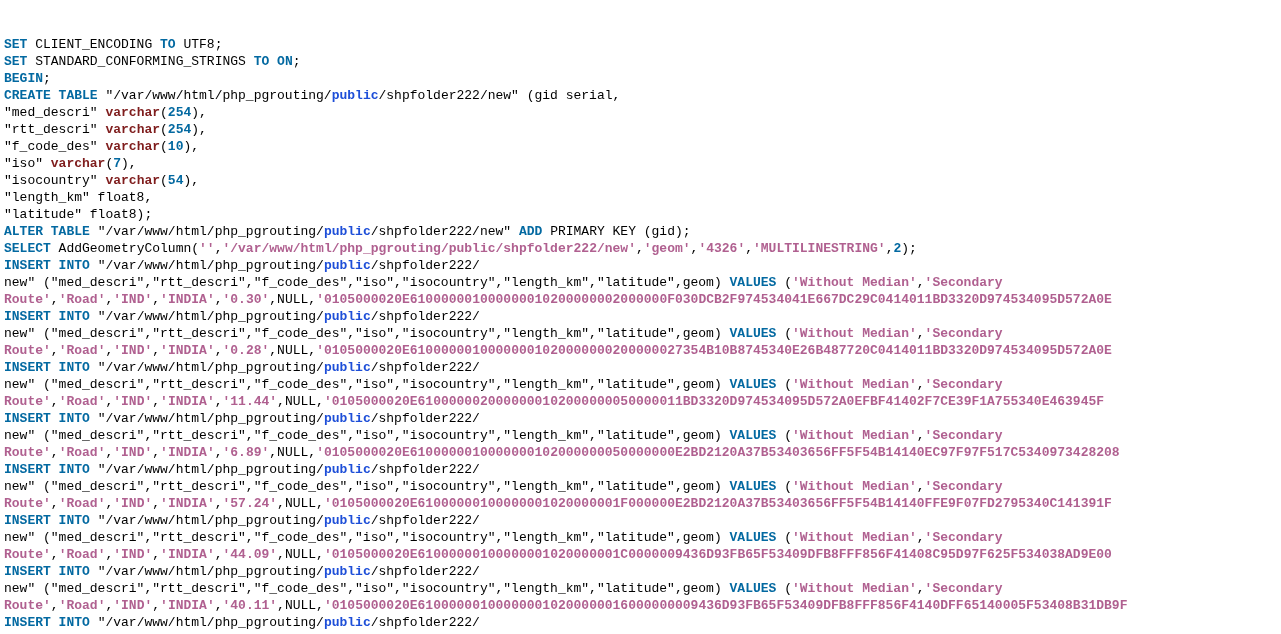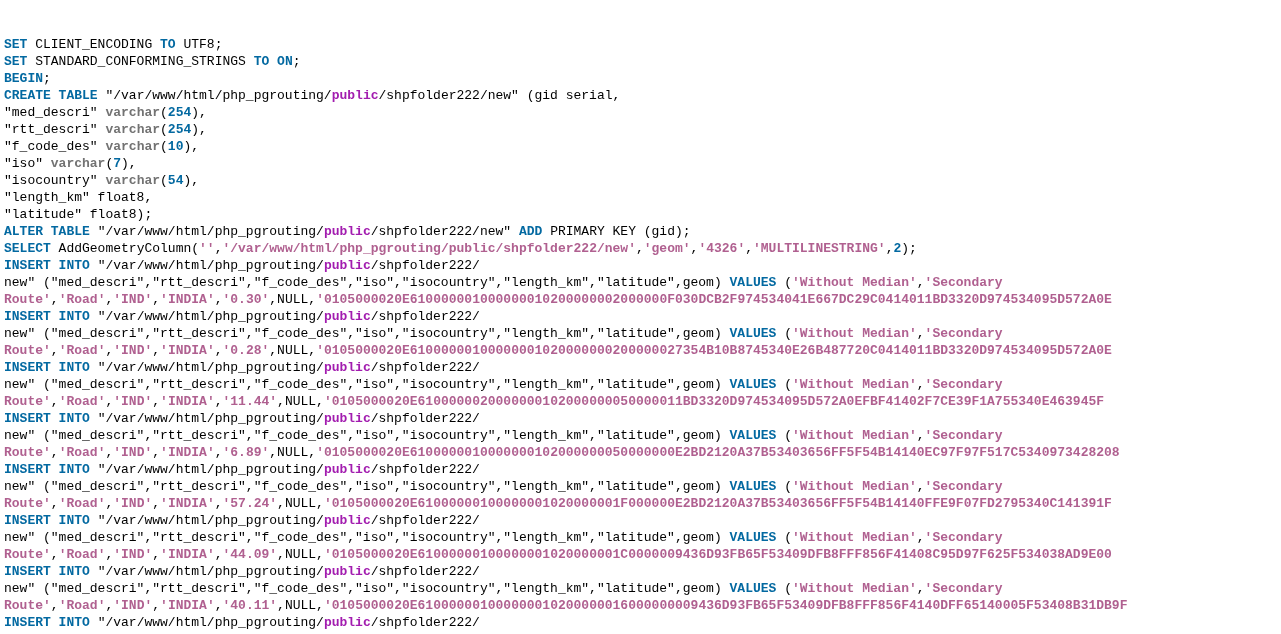--- a/index.html
+++ b/index.html
@@ -10,20 +10,20 @@
     line-height: 17px;
     color: #000;
     background: #fff;
     white-space: pre;
     width: 1281px;
     overflow: hidden;
   }
   .kw-red { color: #0369a1; font-weight: bold; }
   .num { color: #0369a1; font-weight: bold; }
   .str { color: #b06090; font-weight: bold; }
-  .public { color: #a21caf; font-weight: bold; }
-  .varchar { color: #737373; font-weight: bold; font-family: Liberation Mono, monospace; }
+  .public { color: #1d4ed8; font-weight: bold; }
+  .varchar { color: #7f1d1d; font-weight: bold; font-family: Liberation Mono, monospace; }
 </style>
 </head>
 <body>
 
 <div id="code"><div><span class="kw-red">SET</span><span> CLIENT_ENCODING </span><span class="kw-red">TO</span><span> UTF8;</span></div><div><span class="kw-red">SET</span><span> STANDARD_CONFORMING_STRINGS </span><span class="kw-red">TO</span><span> </span><span class="kw-red">ON</span><span>;</span></div><div><span class="kw-red">BEGIN</span><span>;</span></div><div><span class="kw-red">CREATE TABLE</span><span> "/var/www/html/php_pgrouting/</span><span class="public">public</span><span>/shpfolder222/new" (gid serial,</span></div><div><span>"med_descri" </span><span class="varchar">varchar</span><span>(</span><span class="num">254</span><span>),</span></div><div><span>"rtt_descri" </span><span class="varchar">varchar</span><span>(</span><span class="num">254</span><span>),</span></div><div><span>"f_code_des" </span><span class="varchar">varchar</span><span>(</span><span class="num">10</span><span>),</span></div><div><span>"iso" </span><span class="varchar">varchar</span><span>(</span><span class="num">7</span><span>),</span></div><div><span>"isocountry" </span><span class="varchar">varchar</span><span>(</span><span class="num">54</span><span>),</span></div><div><span>"length_km" float8,</span></div><div><span>"latitude" float8);</span></div><div><span class="kw-red">ALTER TABLE</span><span> "/var/www/html/php_pgrouting/</span><span class="public">public</span><span>/shpfolder222/new" </span><span class="kw-red">ADD</span><span> PRIMARY KEY (gid);</span></div><div><span class="kw-red">SELECT</span><span> AddGeometryColumn(</span><span class="str">''</span><span>,</span><span class="str">'/var/www/html/php_pgrouting/public/shpfolder222/new'</span><span>,</span><span class="str">'geom'</span><span>,</span><span class="str">'4326'</span><span>,</span><span class="str">'MULTILINESTRING'</span><span>,</span><span class="num">2</span><span>);</span></div><div><span class="kw-red">INSERT INTO</span><span> "/var/www/html/php_pgrouting/</span><span class="public">public</span><span>/shpfolder222/</span></div><div><span>new" ("med_descri","rtt_descri","f_code_des","iso","isocountry","length_km","latitude",geom) </span><span class="kw-red">VALUES</span><span> (</span><span class="str">'Without Median'</span><span>,</span><span class="str">'Secondary </span></div><div><span class="str">Route'</span><span>,</span><span class="str">'Road'</span><span>,</span><span class="str">'IND'</span><span>,</span><span class="str">'INDIA'</span><span>,</span><span class="str">'0.30'</span><span>,NULL,</span><span class="str">'0105000020E610000001000000010200000002000000F030DCB2F974534041E667DC29C0414011BD3320D974534095D572A0E</span></div><div><span class="kw-red">INSERT INTO</span><span> "/var/www/html/php_pgrouting/</span><span class="public">public</span><span>/shpfolder222/</span></div><div><span>new" ("med_descri","rtt_descri","f_code_des","iso","isocountry","length_km","latitude",geom) </span><span class="kw-red">VALUES</span><span> (</span><span class="str">'Without Median'</span><span>,</span><span class="str">'Secondary </span></div><div><span class="str">Route'</span><span>,</span><span class="str">'Road'</span><span>,</span><span class="str">'IND'</span><span>,</span><span class="str">'INDIA'</span><span>,</span><span class="str">'0.28'</span><span>,NULL,</span><span class="str">'0105000020E61000000100000001020000000200000027354B10B8745340E26B487720C0414011BD3320D974534095D572A0E</span></div><div><span class="kw-red">INSERT INTO</span><span> "/var/www/html/php_pgrouting/</span><span class="public">public</span><span>/shpfolder222/</span></div><div><span>new" ("med_descri","rtt_descri","f_code_des","iso","isocountry","length_km","latitude",geom) </span><span class="kw-red">VALUES</span><span> (</span><span class="str">'Without Median'</span><span>,</span><span class="str">'Secondary </span></div><div><span class="str">Route'</span><span>,</span><span class="str">'Road'</span><span>,</span><span class="str">'IND'</span><span>,</span><span class="str">'INDIA'</span><span>,</span><span class="str">'11.44'</span><span>,NULL,</span><span class="str">'0105000020E6100000020000000102000000050000011BD3320D974534095D572A0EFBF41402F7CE39F1A755340E463945F</span></div><div><span class="kw-red">INSERT INTO</span><span> "/var/www/html/php_pgrouting/</span><span class="public">public</span><span>/shpfolder222/</span></div><div><span>new" ("med_descri","rtt_descri","f_code_des","iso","isocountry","length_km","latitude",geom) </span><span class="kw-red">VALUES</span><span> (</span><span class="str">'Without Median'</span><span>,</span><span class="str">'Secondary </span></div><div><span class="str">Route'</span><span>,</span><span class="str">'Road'</span><span>,</span><span class="str">'IND'</span><span>,</span><span class="str">'INDIA'</span><span>,</span><span class="str">'6.89'</span><span>,NULL,</span><span class="str">'0105000020E6100000010000000102000000050000000E2BD2120A37B53403656FF5F54B14140EC97F97F517C5340973428208</span></div><div><span class="kw-red">INSERT INTO</span><span> "/var/www/html/php_pgrouting/</span><span class="public">public</span><span>/shpfolder222/</span></div><div><span>new" ("med_descri","rtt_descri","f_code_des","iso","isocountry","length_km","latitude",geom) </span><span class="kw-red">VALUES</span><span> (</span><span class="str">'Without Median'</span><span>,</span><span class="str">'Secondary </span></div><div><span class="str">Route'</span><span>,</span><span class="str">'Road'</span><span>,</span><span class="str">'IND'</span><span>,</span><span class="str">'INDIA'</span><span>,</span><span class="str">'57.24'</span><span>,NULL,</span><span class="str">'0105000020E61000000100000001020000001F000000E2BD2120A37B53403656FF5F54B14140FFE9F07FD2795340C141391F</span></div><div><span class="kw-red">INSERT INTO</span><span> "/var/www/html/php_pgrouting/</span><span class="public">public</span><span>/shpfolder222/</span></div><div><span>new" ("med_descri","rtt_descri","f_code_des","iso","isocountry","length_km","latitude",geom) </span><span class="kw-red">VALUES</span><span> (</span><span class="str">'Without Median'</span><span>,</span><span class="str">'Secondary </span></div><div><span class="str">Route'</span><span>,</span><span class="str">'Road'</span><span>,</span><span class="str">'IND'</span><span>,</span><span class="str">'INDIA'</span><span>,</span><span class="str">'44.09'</span><span>,NULL,</span><span class="str">'0105000020E61000000100000001020000001C0000009436D93FB65F53409DFB8FFF856F41408C95D97F625F534038AD9E00</span></div><div><span class="kw-red">INSERT INTO</span><span> "/var/www/html/php_pgrouting/</span><span class="public">public</span><span>/shpfolder222/</span></div><div><span>new" ("med_descri","rtt_descri","f_code_des","iso","isocountry","length_km","latitude",geom) </span><span class="kw-red">VALUES</span><span> (</span><span class="str">'Without Median'</span><span>,</span><span class="str">'Secondary </span></div><div><span class="str">Route'</span><span>,</span><span class="str">'Road'</span><span>,</span><span class="str">'IND'</span><span>,</span><span class="str">'INDIA'</span><span>,</span><span class="str">'40.11'</span><span>,NULL,</span><span class="str">'0105000020E610000001000000010200000016000000009436D93FB65F53409DFB8FFF856F4140DFF65140005F53408B31DB9F</span></div><div><span class="kw-red">INSERT INTO</span><span> "/var/www/html/php_pgrouting/</span><span class="public">public</span><span>/shpfolder222/</span></div><div><span>new" ("med_descri","rtt_descri","f_code_des","iso","isocountry","length_km","latitude",geom) </span><span class="kw-red">VALUES</span><span> (</span><span class="str">'Without Median'</span><span>,</span><span class="str">'Secondary </span></div></div>
 
 
 </body></html>

